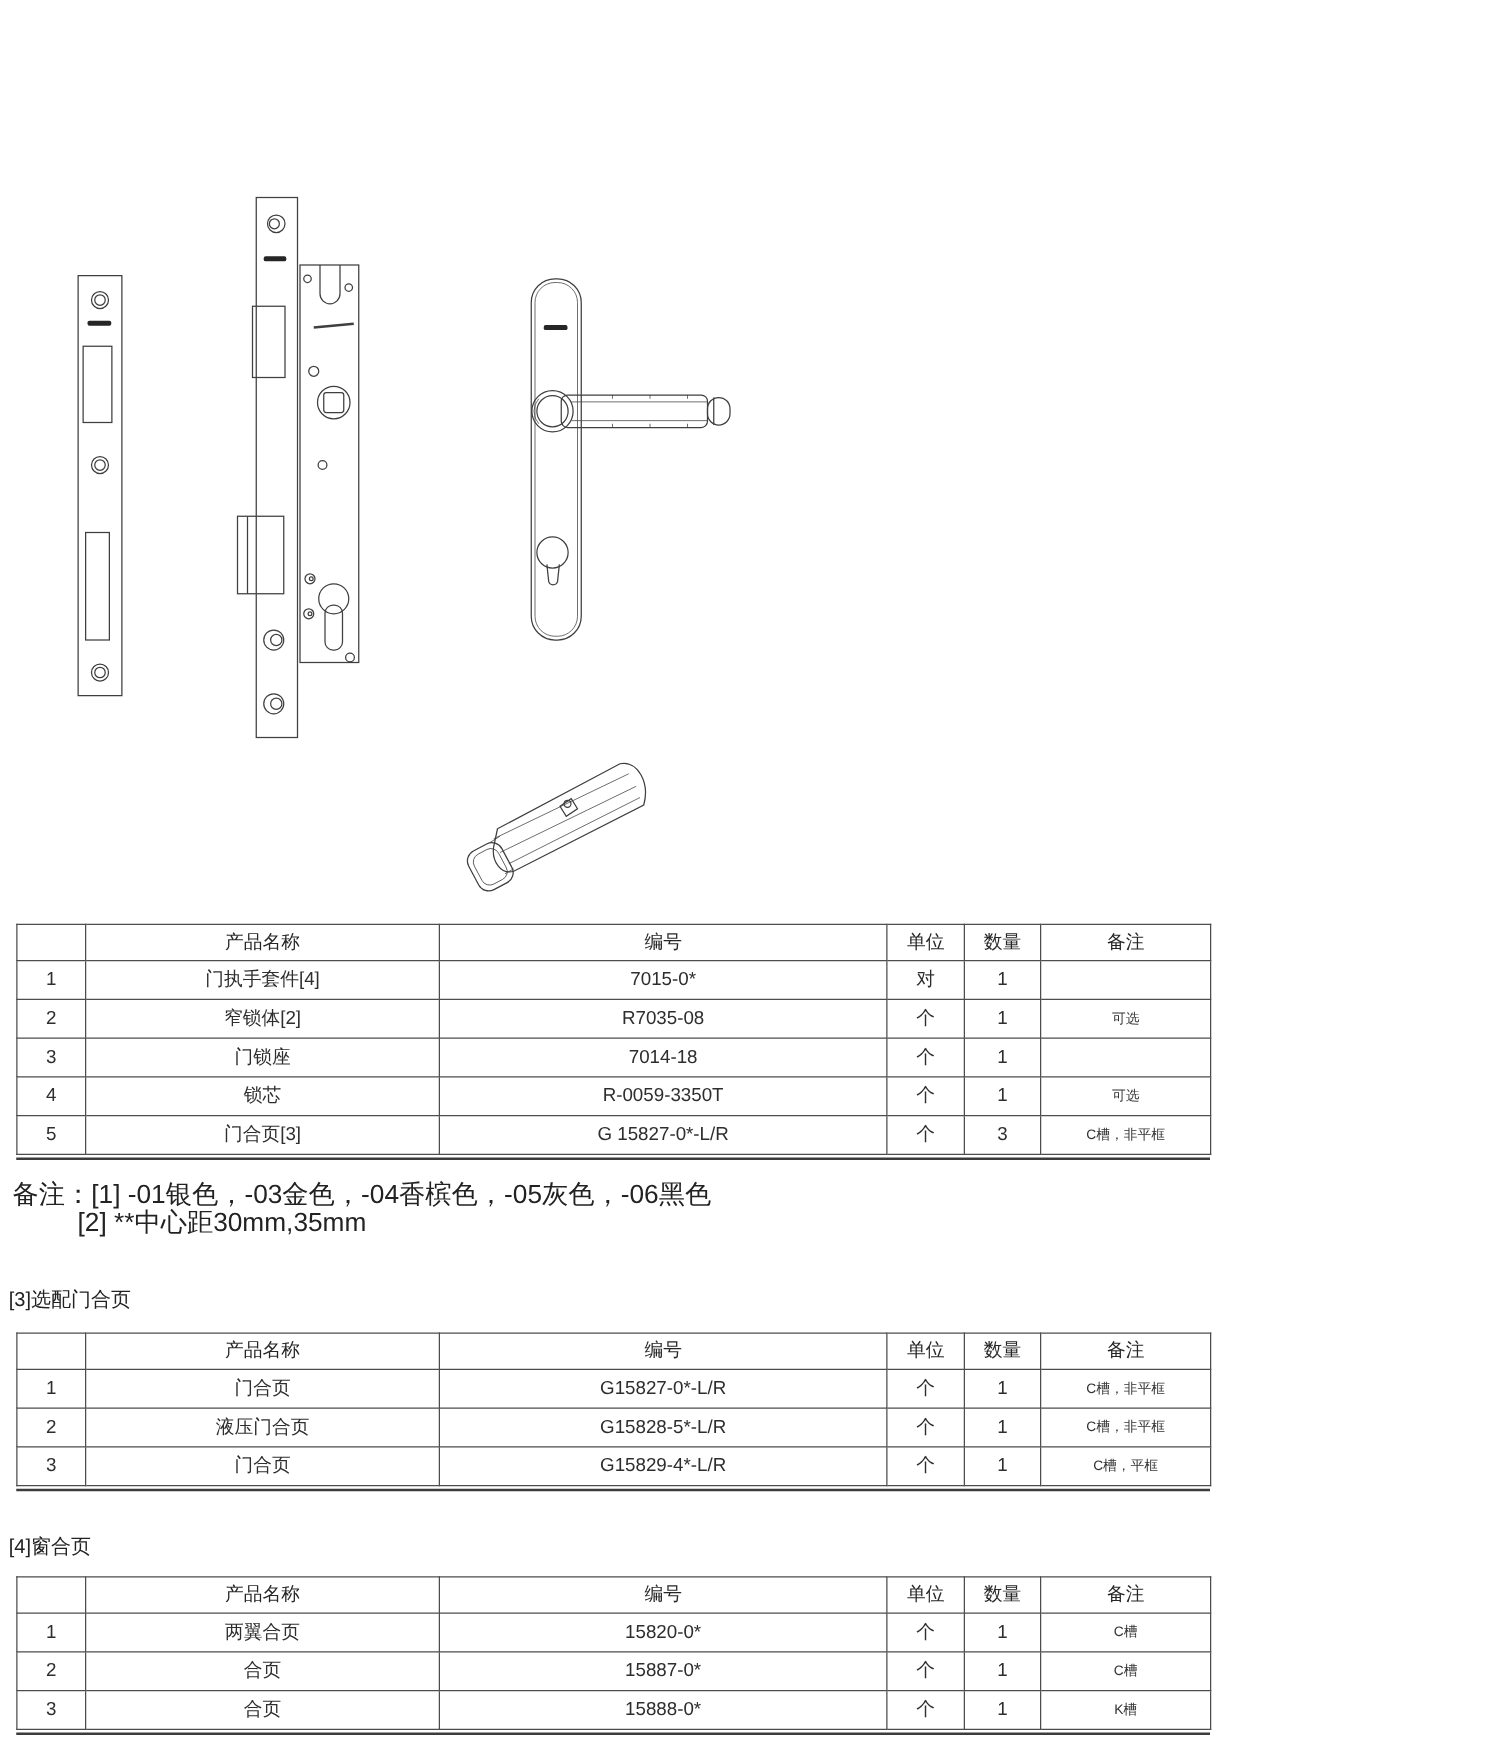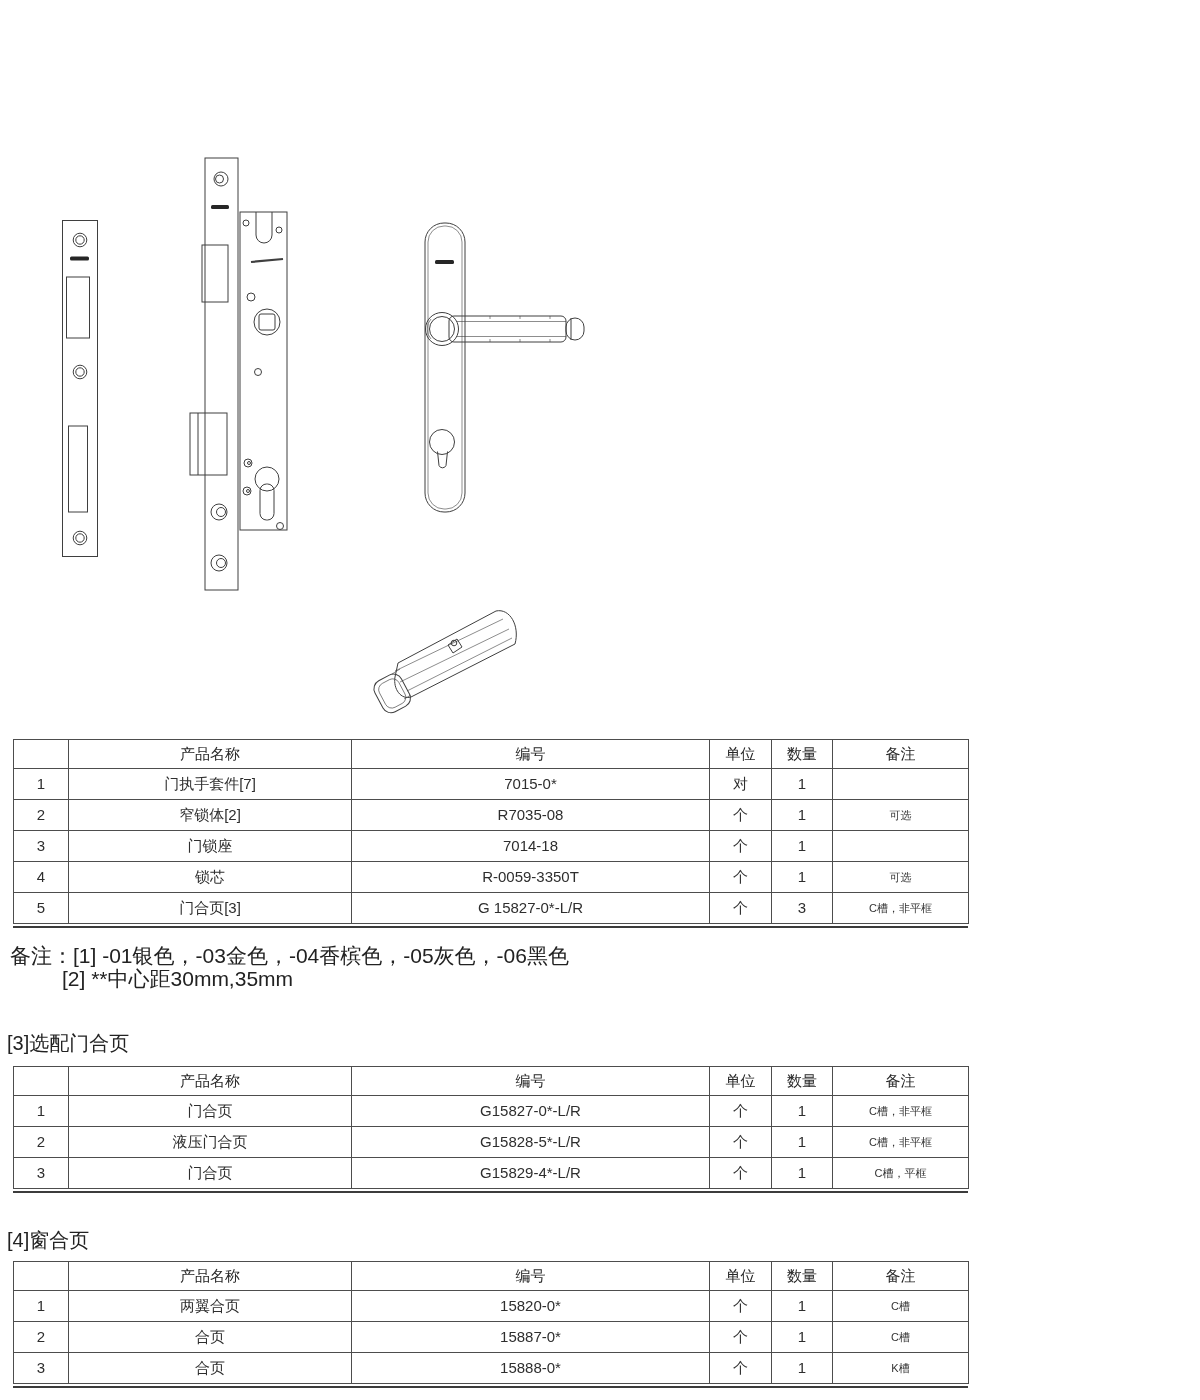--- a/index.html
+++ b/index.html
@@ -14,21 +14,21 @@
   table.parts th,table.parts td{
     border:1px solid #4d4d4d;text-align:center;vertical-align:middle;
     font-size:15px;font-weight:400;color:#2e2e2e;padding:0;height:30px;line-height:1.1;
     overflow:hidden;white-space:nowrap;}
   table.parts th{height:28px;color:#262626;}
   table.parts td.remark{font-size:11px;color:#333;}
 
   
   .notes{position:absolute;left:10px;top:944px;font-size:21px;color:#222;line-height:23px;}
   .notes .indent{padding-left:52px;}
-  .sec-heading{position:absolute;font-size:20px;color:#222;}
+  .sec-heading{position:absolute;font-size:16px;color:#222;}
 
   
   .draw{position:absolute;}
   .draw svg{display:block;width:100%;height:100%;}
   .draw path,.draw rect,.draw circle,.draw line,.draw ellipse,.draw polygon{
     fill:none;stroke:#3f3f3f;stroke-width:1;}
   .draw .thin{stroke-width:0.6;}
   .draw .thick{stroke-width:2.2;}
   .draw .fill{fill:#262626;stroke:none;}
   #symdefs{position:absolute;width:0;height:0;overflow:hidden;}
@@ -202,21 +202,21 @@
             <th>产品名称</th>
             <th>编号</th>
             <th>单位</th>
             <th>数量</th>
             <th>备注</th>
           </tr>
         </thead>
         <tbody>
           <tr>
             <td>1</td>
-            <td>门执手套件[7]</td>
+            <td>门执手套件[4]</td>
             <td>7015-0*</td>
             <td>对</td>
             <td>1</td>
             <td class="remark"></td>
           </tr>
           <tr>
             <td>2</td>
             <td>窄锁体[2]</td>
             <td>R7035-08</td>
             <td>个</td>

